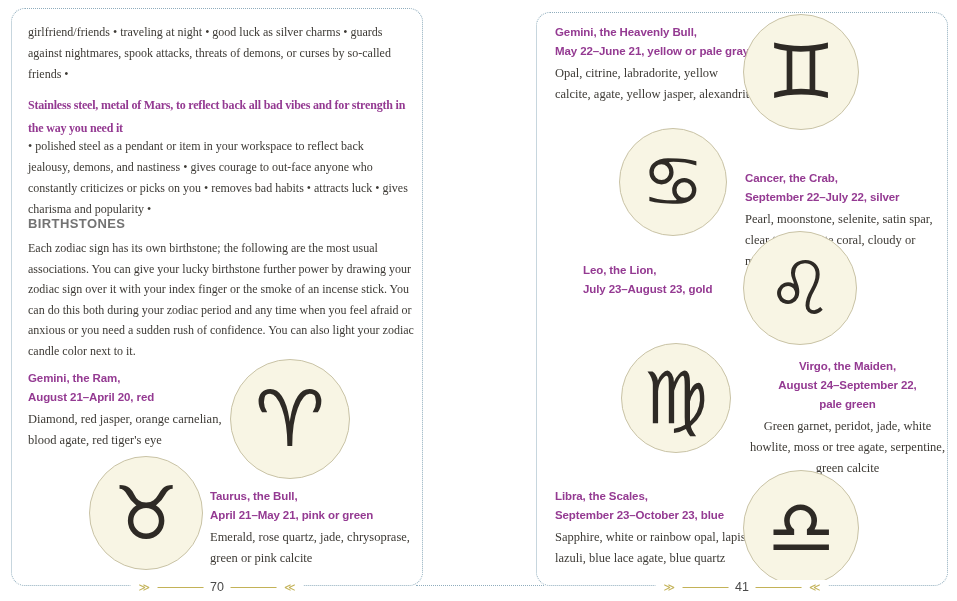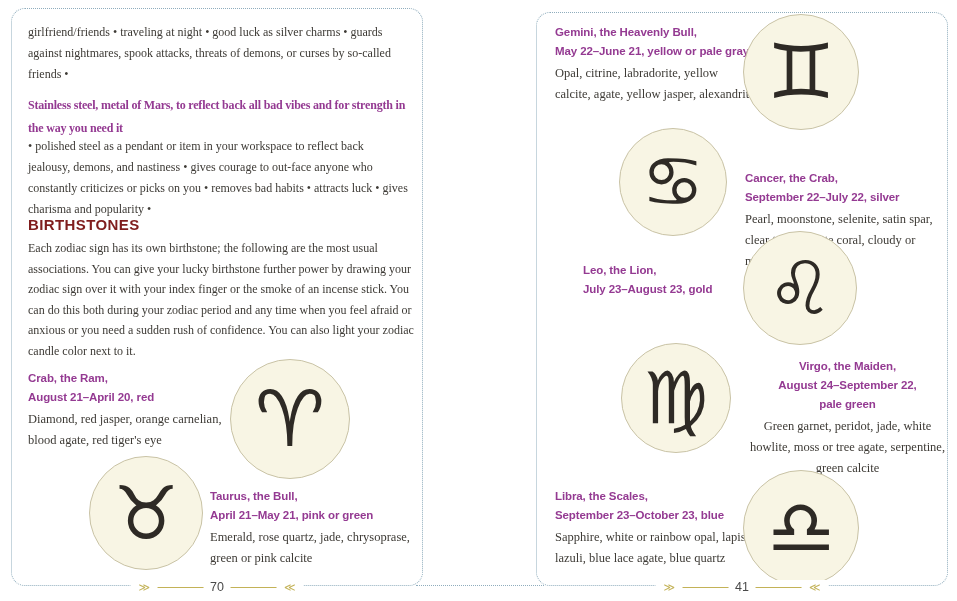--- a/index.html
+++ b/index.html
@@ -36,23 +36,23 @@
     font-family: Liberation Serif, serif;
     font-weight: bold;
     font-size: 12px;
     letter-spacing: -0.2px;
     line-height: 23px;
     color: #943a92;
   }
   .green-head {
     font-family: "Liberation Sans", sans-serif;
     font-weight: bold;
-    font-size: 15px;
+    font-size: 13px;
     letter-spacing: 0.4px;
-    color: #7f1d1d;
+    color: #737373;
   }
 
   .entry .entry-title,
   .entry .entry-dates {
     font-family: "Liberation Sans", sans-serif;
     font-weight: bold;
     font-size: 11.5px;
     letter-spacing: -0.1px;
     line-height: 19px;
     color: #943a92;
@@ -117,21 +117,21 @@
 
     <p class="abs purple-head" style="left:16px; top:85px; width:390px;">Stainless steel, metal of Mars, to reflect back all bad vibes and for strength in the way you need it</p>
 
     <p class="abs body-text centered" style="left:16px; top:127px; width:380px; line-height:21px;">• polished steel as a pendant or item in your workspace to reflect back jealousy, demons, and nastiness • gives courage to out-face anyone who constantly criticizes or picks on you • removes bad habits • attracts luck • gives charisma and popularity •</p>
 
     <h2 class="abs green-head" style="left:16px; top:207px;">BIRTHSTONES</h2>
 
     <p class="abs body-text" style="left:16px; top:229px; width:392px; line-height:20.5px;">Each zodiac sign has its own birthstone; the following are the most usual associations. You can give your lucky birthstone further power by drawing your zodiac sign over it with your index finger or the smoke of an incense stick. You can do this both during your zodiac period and any time when you feel afraid or anxious or you need a sudden rush of confidence. You can also light your zodiac candle color next to it.</p>
 
     <div class="abs entry" style="left:16px; top:360px; width:200px;">
-      <div class="entry-title">Crab, the Ram,</div>
+      <div class="entry-title">Gemini, the Ram,</div>
       <div class="entry-dates">August 21–April 20, red</div>
       <div class="entry-stones">Diamond, red jasper, orange carnelian, blood agate, red tiger's eye</div>
     </div>
     <div class="sign-circle" style="left:218px; top:350px; width:120px; height:120px;">
       <span class="sign-glyph" style="font-size:78px;">♈</span>
     </div>
 
     <div class="sign-circle" style="left:77px; top:447px; width:114px; height:114px;">
       <span class="sign-glyph" style="font-size:74px;">♉</span>
     </div>

